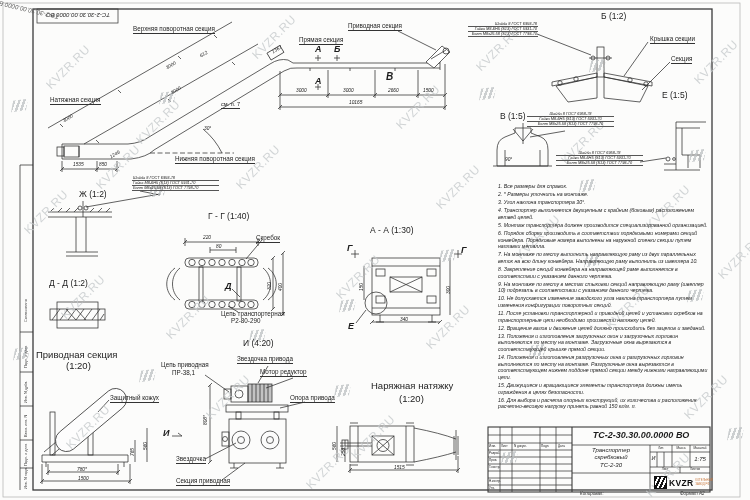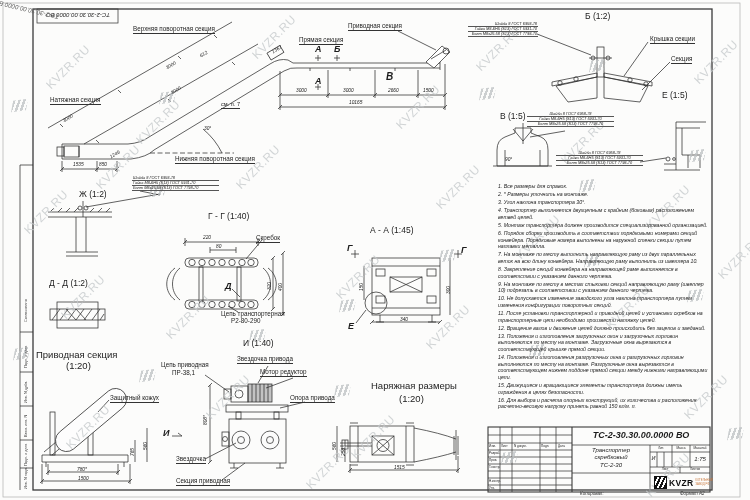--- a/index.html
+++ b/index.html
@@ -381,40 +381,40 @@
     <div>Шайба 8 ГОСТ 6958-78</div>
     <div>Гайка М8-6Н5 (S13) ГОСТ 5931-70</div>
     <div>Болт М8х25.58 (S13) ГОСТ 7798-70</div>
   </div>
   <div class="lbl spec" style="left:132px;top:176px;width:87px">
     <div>Шайба 8 ГОСТ 6958-78</div>
     <div>Гайка М8-6Н5 (S13) ГОСТ 5931-70</div>
     <div>Болт М8х25.58 (S13) ГОСТ 7798-70</div>
   </div>
 
-  <span class="lbl h9" style="left:585px;top:12px">Б (1:2)</span>
+  <span class="lbl h9" style="left:601px;top:12px">Б (1:2)</span>
   <span class="lbl l7 u" style="left:650px;top:36px">Крышка секции</span>
   <span class="lbl l7 u" style="left:671px;top:56px">Секция</span>
   <span class="lbl h9" style="left:500px;top:112px">В (1:5)</span>
   <span class="lbl dim" style="left:505px;top:157px">90°</span>
   <span class="lbl h9" style="left:662px;top:91px">Е (1:5)</span>
   <span class="lbl h9" style="left:79px;top:190px">Ж (1:2)</span>
 
   <span class="lbl h9" style="left:208px;top:212px">Г - Г (1:40)</span>
   <span class="lbl l7 u" style="left:256px;top:235px">Скребок</span>
   <span class="lbl mark" style="left:225px;top:282px">Д</span>
   <span class="lbl dim" style="left:203px;top:235px">220</span>
   <span class="lbl dim" style="left:216px;top:244px">80</span>
   <span class="lbl dim r90" style="left:267px;top:290px">320</span>
   <span class="lbl dim r90" style="left:278px;top:291px">400</span>
   <span class="lbl l7" style="left:221px;top:311px">Цепь транспортерная</span>
   <span class="lbl l7" style="left:231px;top:318px">Р2-80-290</span>
-  <span class="lbl h9" style="left:243px;top:339px">И (1:40)</span>
-
-  <span class="lbl h9" style="left:370px;top:226px">А - А (1:45)</span>
+  <span class="lbl h9" style="left:243px;top:339px">И (4:20)</span>
+
+  <span class="lbl h9" style="left:370px;top:226px">А - А (1:30)</span>
   <span class="lbl mark" style="left:347px;top:244px">Г</span>
   <span class="lbl mark" style="left:461px;top:246px">Г</span>
   <span class="lbl dim r90" style="left:359px;top:291px">150</span>
   <span class="lbl dim r90" style="left:446px;top:294px">300</span>
   <span class="lbl dim" style="left:400px;top:317px">340</span>
   <span class="lbl mark" style="left:348px;top:322px">Е</span>
 
   <span class="lbl h9" style="left:49px;top:279px">Д - Д (1:2)</span>
 
   <span class="lbl h10" style="left:36px;top:350px">Приводная секция</span>
@@ -428,21 +428,21 @@
   <span class="lbl l7" style="left:161px;top:362px">Цепь приводная</span>
   <span class="lbl l7" style="left:172px;top:370px">ПР-38,1</span>
   <span class="lbl l7 u" style="left:237px;top:356px">Звездочка привода</span>
   <span class="lbl l7 u" style="left:260px;top:369px">Мотор редуктор</span>
   <span class="lbl l7 u" style="left:290px;top:395px">Опора привода</span>
   <span class="lbl l7 u" style="left:176px;top:456px">Звездочка</span>
   <span class="lbl l7 u" style="left:176px;top:478px">Секция приводная</span>
   <span class="lbl mark" style="left:163px;top:429px">И</span>
   <span class="lbl dim r90" style="left:203px;top:425px">808*</span>
 
-  <span class="lbl h10" style="left:371px;top:381px">Наряжная размеры</span>
+  <span class="lbl h10" style="left:371px;top:381px">Наряжная натяжку</span>
   <span class="lbl h10" style="left:399px;top:394px">(1:20)</span>
   <span class="lbl dim" style="left:394px;top:465px">1515</span>
   <span class="lbl dim r90" style="left:332px;top:450px">560</span>
   <span class="lbl dim r90" style="left:341px;top:456px">258</span>
 
   <div class="notes">
     <div>1. Все размеры для справок.</div>
     <div>2. * Размеры уточнить на монтаже.</div>
     <div>3. Угол наклона транспортера 30°.</div>
     <div>4. Транспортер выполняется двухцепным с крайним (боковым) расположением ветвей цепей.</div>

